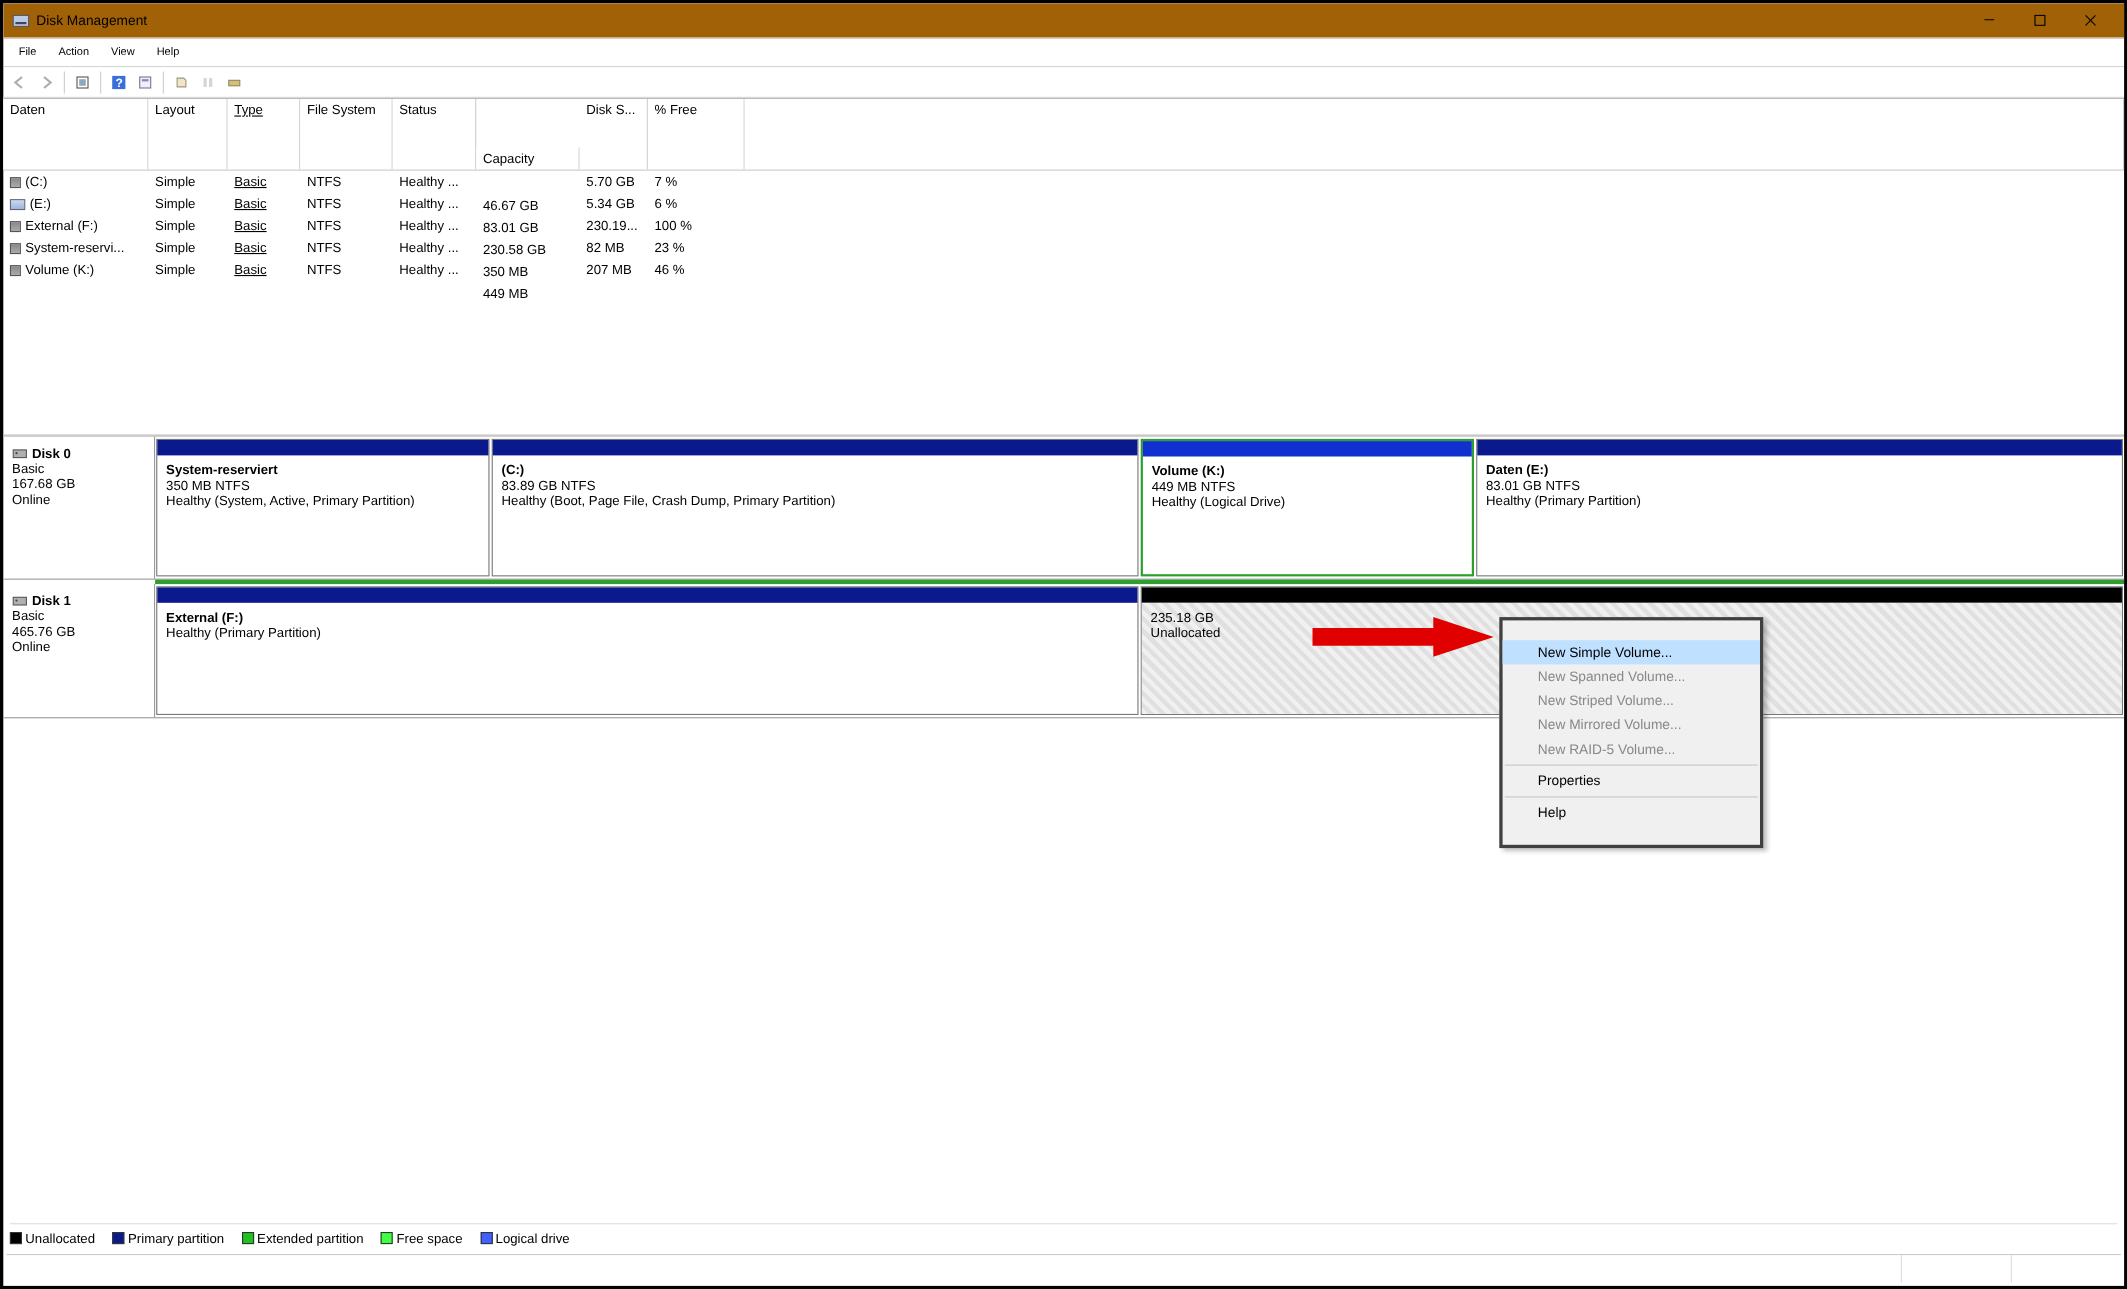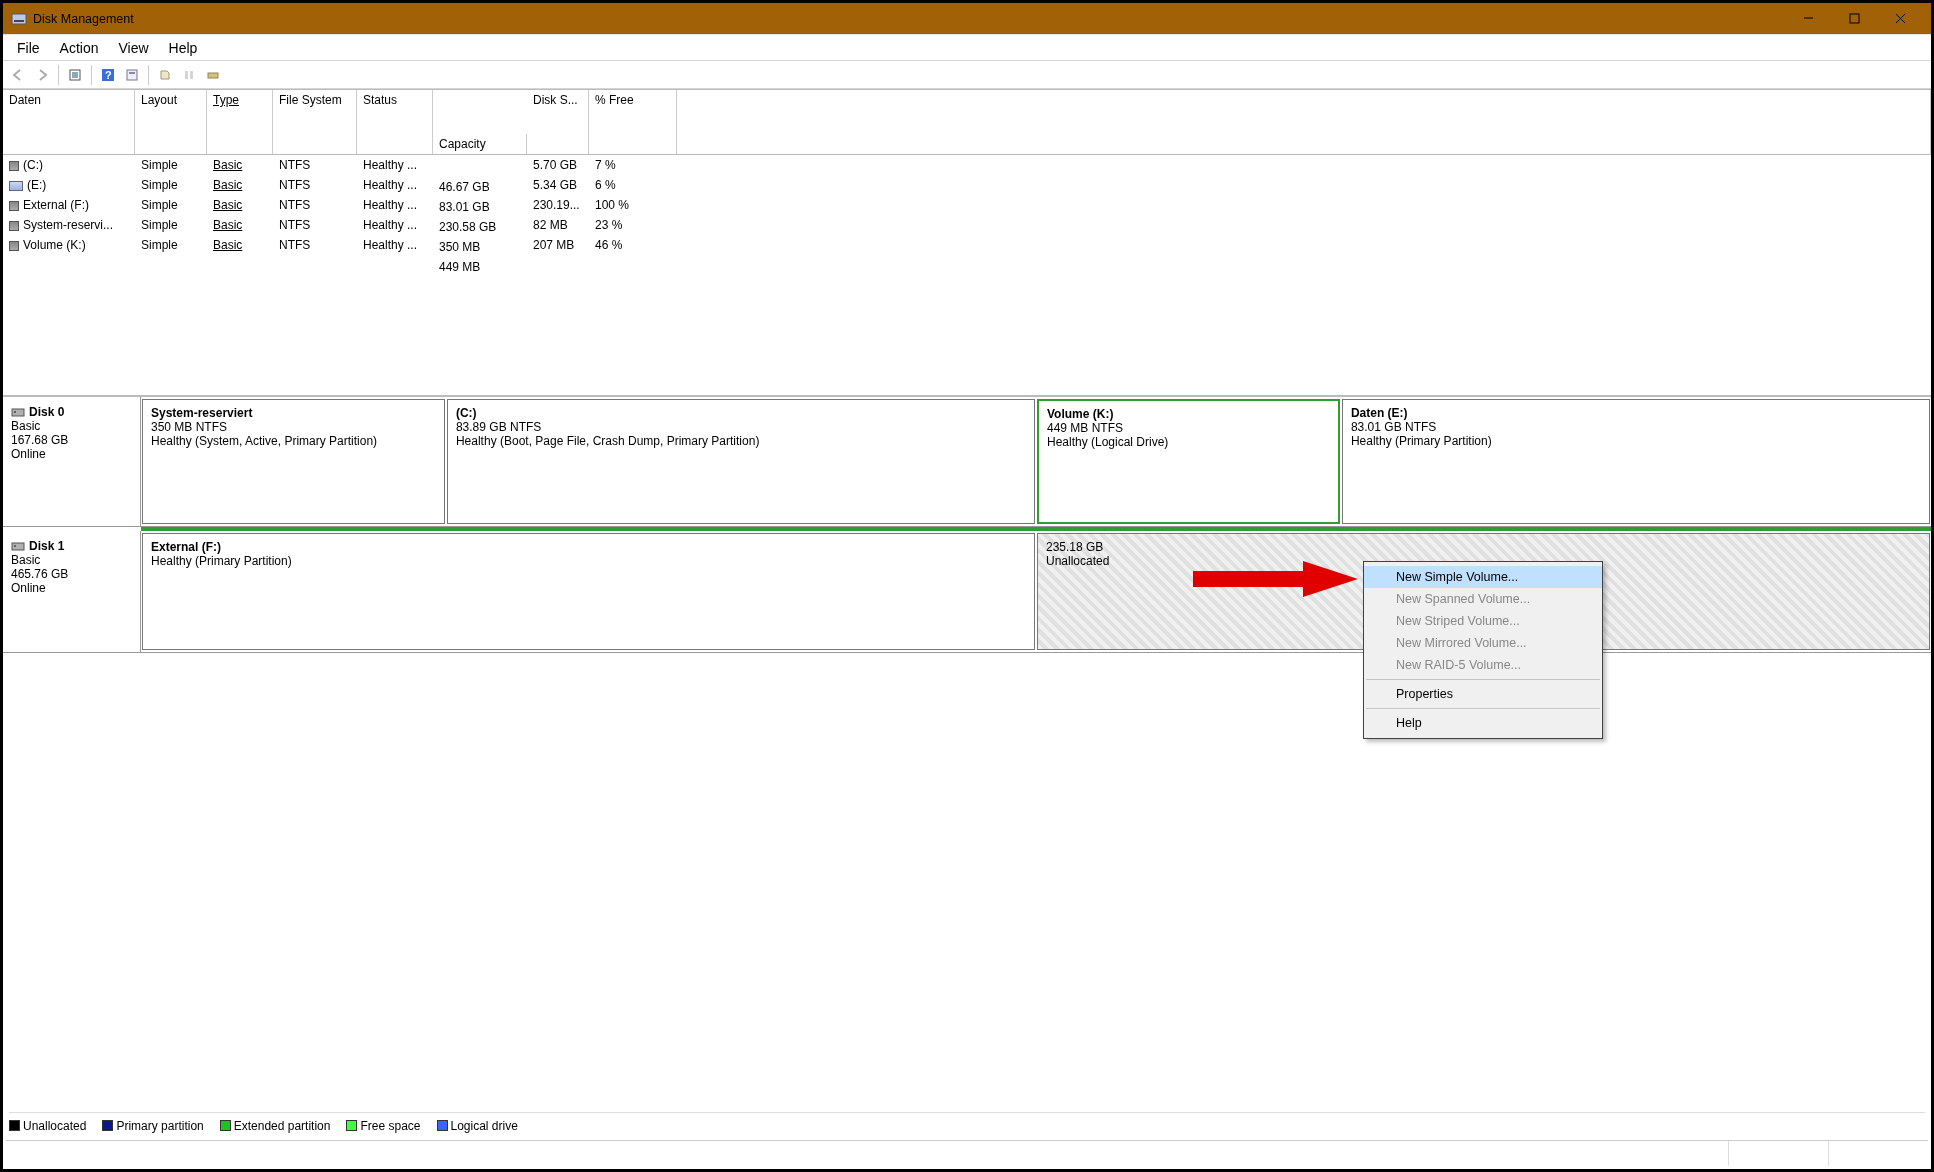--- a/index.html
+++ b/index.html
@@ -6,21 +6,21 @@
 body { font-family: "Segoe UI", Tahoma, sans-serif; font-size: 12px; background: #fff; color: #000; width: 1934px; height: 1172px; border: 3px solid #000; overflow: hidden; position: relative; }
 
 
 .titlebar { height: 32px; display: flex; align-items: center; padding: 0 8px; background: #a16207; border-bottom: 1px solid #e5e5e5; }
 .titlebar .icon { width: 16px; height: 16px; margin-right: 6px; }
 .titlebar-text { font-size: 12.5px; }
 .window-controls { margin-left: auto; display: flex; }
 .window-controls .ctrl { width: 46px; height: 30px; display: flex; align-items: center; justify-content: center; font-size: 11px; }
 
 
-.menubar { height: 26px; display: flex; align-items: center; padding: 0 4px; border-bottom: 1px solid #d5d5d5; font-size: 14px; }
+.menubar { height: 26px; display: flex; align-items: center; padding: 0 4px; border-bottom: 1px solid #d5d5d5; font-size: 10px; }
 .menubar .menu-item { padding: 4px 10px; }
 
 
 .toolbar { height: 28px; display: flex; align-items: center; padding: 0 4px; border-bottom: 1px solid #d5d5d5; gap: 2px; }
 .toolbar .tbtn { width: 22px; height: 22px; display: flex; align-items: center; justify-content: center; border: 1px solid transparent; }
 .toolbar .sep { width: 1px; height: 20px; background: #ccc; margin: 0 3px; }
 .toolbar .tbtn.disabled { opacity: 0.4; }
 .toolbar .tbtn svg { width: 14px; height: 14px; }
 
 
@@ -45,21 +45,21 @@
 
 .volume-area { height: 240px; }
 
 
 .disk-view { border-top: 1px solid #bbb; }
 .disk-row { display: flex; border-bottom: 1px solid #999; }
 .disk-meta { width: 138px; border-right: 1px solid #999; padding: 8px 8px; font-size: 12px; }
 .disk-meta .disk-name { font-weight: bold; display:flex; align-items:center; gap:4px;}
 .disk-meta .disk-name svg { width:14px; height:14px; }
 .disk-partitions { flex: 1; display: flex; padding: 0; position: relative; }
-.partition { display: flex; flex-direction: row; border: 1px solid #777; margin: 2px 1px; }
+.partition { display: flex; flex-direction: column; border: 1px solid #777; margin: 2px 1px; }
 .partition .p-colorbar { height: 14px; background: #0a1a8c; }
 .partition.selected { border: 2px solid #2e9e2e; }
 .partition.selected .p-colorbar { background: #1030d0; }
 .partition .p-body { padding: 6px 8px; font-size: 12px; flex:1; }
 .partition .p-name { font-weight: bold; }
 .partition.unallocated .p-colorbar { background: #000; }
 .partition.unallocated .p-body { background: repeating-linear-gradient(45deg, #f0f0f0, #f0f0f0 4px, #e0e0e0 4px, #e0e0e0 8px); }
 .extended-strip { height: 4px; background: #2e9e2e; }
 
 
@@ -71,21 +71,21 @@
 .lbox.extended { background:#1ec41e; }
 .lbox.freespace { background:#40ff40; }
 .lbox.logical { background:#4060ff; }
 
 
 .statusbar { position:absolute; bottom:3px; left:3px; right:3px; height:26px; border-top:1px solid #ccc; display:flex; }
 .statusbar .pane { border-left:1px solid #ddd; width:100px; height:100%; }
 .statusbar .pane:first-child { flex:1; border-left:none;}
 
 
-.context-menu { position: absolute; background: #f0f0f0; border: 1px solid #404040; box-shadow: 3px 3px 4px rgba(0,0,0,0.25); font-size: 12.5px; padding: 4px 0; }
+.context-menu { position: absolute; background: #f0f0f0; border: 3px solid #404040; box-shadow: 3px 3px 4px rgba(0,0,0,0.25); font-size: 12.5px; padding: 18px 0; }
 .context-menu .cm-item { padding: 4px 32px 4px 32px; white-space: nowrap; }
 .context-menu .cm-item.highlight { background: #bfe0ff; }
 .context-menu .cm-item.disabled { color: #888; }
 .context-menu .cm-sep { height: 1px; background: #c5c5c5; margin: 3px 2px; }
 
 
 .red-arrow { position:absolute; }
 </style>
 </head>
 <body>

